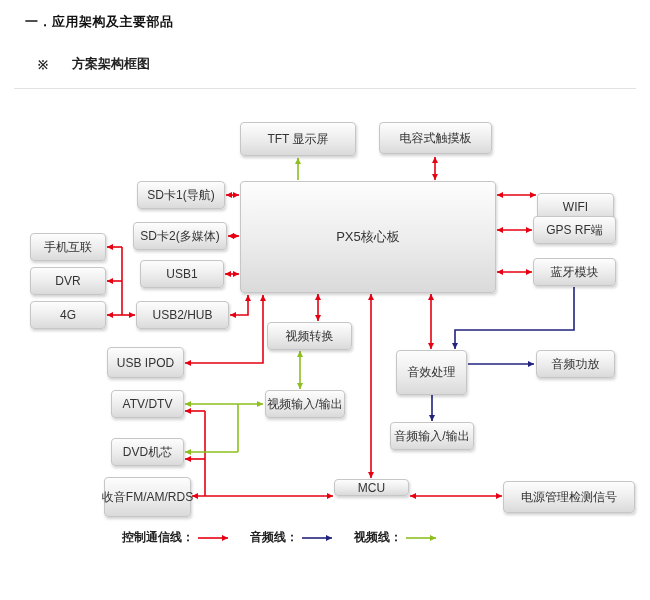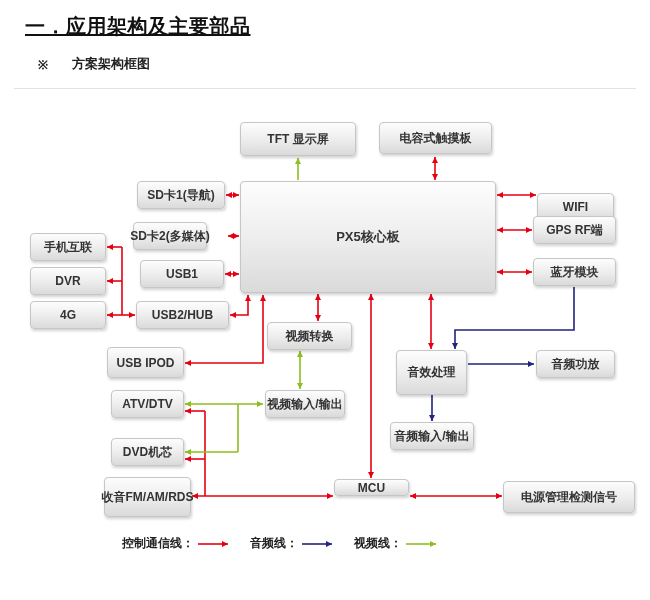--- a/index.html
+++ b/index.html
@@ -1,33 +1,33 @@
 <!DOCTYPE html>
 <html><head>
 <meta charset="utf-8">
 <style>
   *{margin:0;padding:0;box-sizing:border-box}
   html,body{width:650px;height:600px;background:#fff;font-family:"Liberation Sans",sans-serif;}
   .page{position:relative;width:650px;height:600px;overflow:hidden;background:#fff;}
-  .title{position:absolute;left:25px;top:13px;font-size:20px;font-weight:bold;color:#111;letter-spacing:.5px;text-decoration:underline;}
+  .title{position:absolute;left:25px;top:13px;font-size:13px;font-weight:bold;color:#111;letter-spacing:.5px;}
   .subtitle{position:absolute;left:38px;top:55px;font-size:13px;font-weight:bold;color:#222;display:flex;align-items:center;}
   .subtitle .marker{font-size:12px;margin-right:24px;font-weight:bold;}
   .divider{position:absolute;left:14px;top:88px;width:622px;height:1px;background:#e2e2e2;}
   svg.wires{position:absolute;left:0;top:0;z-index:1;pointer-events:none;}
   path.w{fill:none;stroke-width:1.6px;}
   .wr{stroke:#e60012}
   .wb{stroke:#22227f}
   .wg{stroke:#8cbf1f}
   .node{position:absolute;display:flex;align-items:center;justify-content:center;text-align:center;
     background:linear-gradient(180deg,#fdfdfd 0%,#ececec 55%,#dadada 100%);
     border:1px solid #c6c6c6;border-radius:4px;box-shadow:1px 2px 3px rgba(0,0,0,.18);
-    font-size:12px;font-weight:bold;color:#333;white-space:nowrap;z-index:2;}
+    font-size:12px;font-weight:normal;color:#333;white-space:nowrap;z-index:2;}
   .node.big{font-size:13px;}
   .node.twoline{flex-direction:row;line-height:1.25;}
-  .legend{position:absolute;left:122px;top:529px;display:flex;align-items:center;gap:14px;z-index:2;margin-top:6px;}
+  .legend{position:absolute;left:122px;top:529px;display:flex;align-items:center;gap:14px;z-index:2;}
   .lg-item{display:flex;align-items:center;gap:2px;}
   .lg-label{font-size:12px;font-weight:bold;color:#222;}
 </style>
 </head>
 <body>
 
 <div class="page">
 
   <div class="title">一．应用架构及主要部品</div>
   <div class="subtitle">
@@ -89,21 +89,21 @@
   <div class="node" style="left:379px;top:122px;width:113px;height:32px">
       <span>电容式触摸板</span>
     </div>
   <div class="node big" style="left:240px;top:181px;width:256px;height:112px">
       <span>PX5核心板</span>
     </div>
 
   <div class="node" style="left:137px;top:181px;width:88px;height:28px">
       <span>SD卡1(导航)</span>
     </div>
-  <div class="node" style="left:133px;top:222px;width:74px;height:28px">
+  <div class="node" style="left:133px;top:222px;width:94px;height:28px">
       <span>SD卡2(多媒体)</span>
     </div>
   <div class="node" style="left:140px;top:260px;width:84px;height:28px">
       <span>USB1</span>
     </div>
   <div class="node" style="left:136px;top:301px;width:93px;height:28px">
       <span>USB2/HUB</span>
     </div>
 
   <div class="node" style="left:30px;top:233px;width:76px;height:28px">

